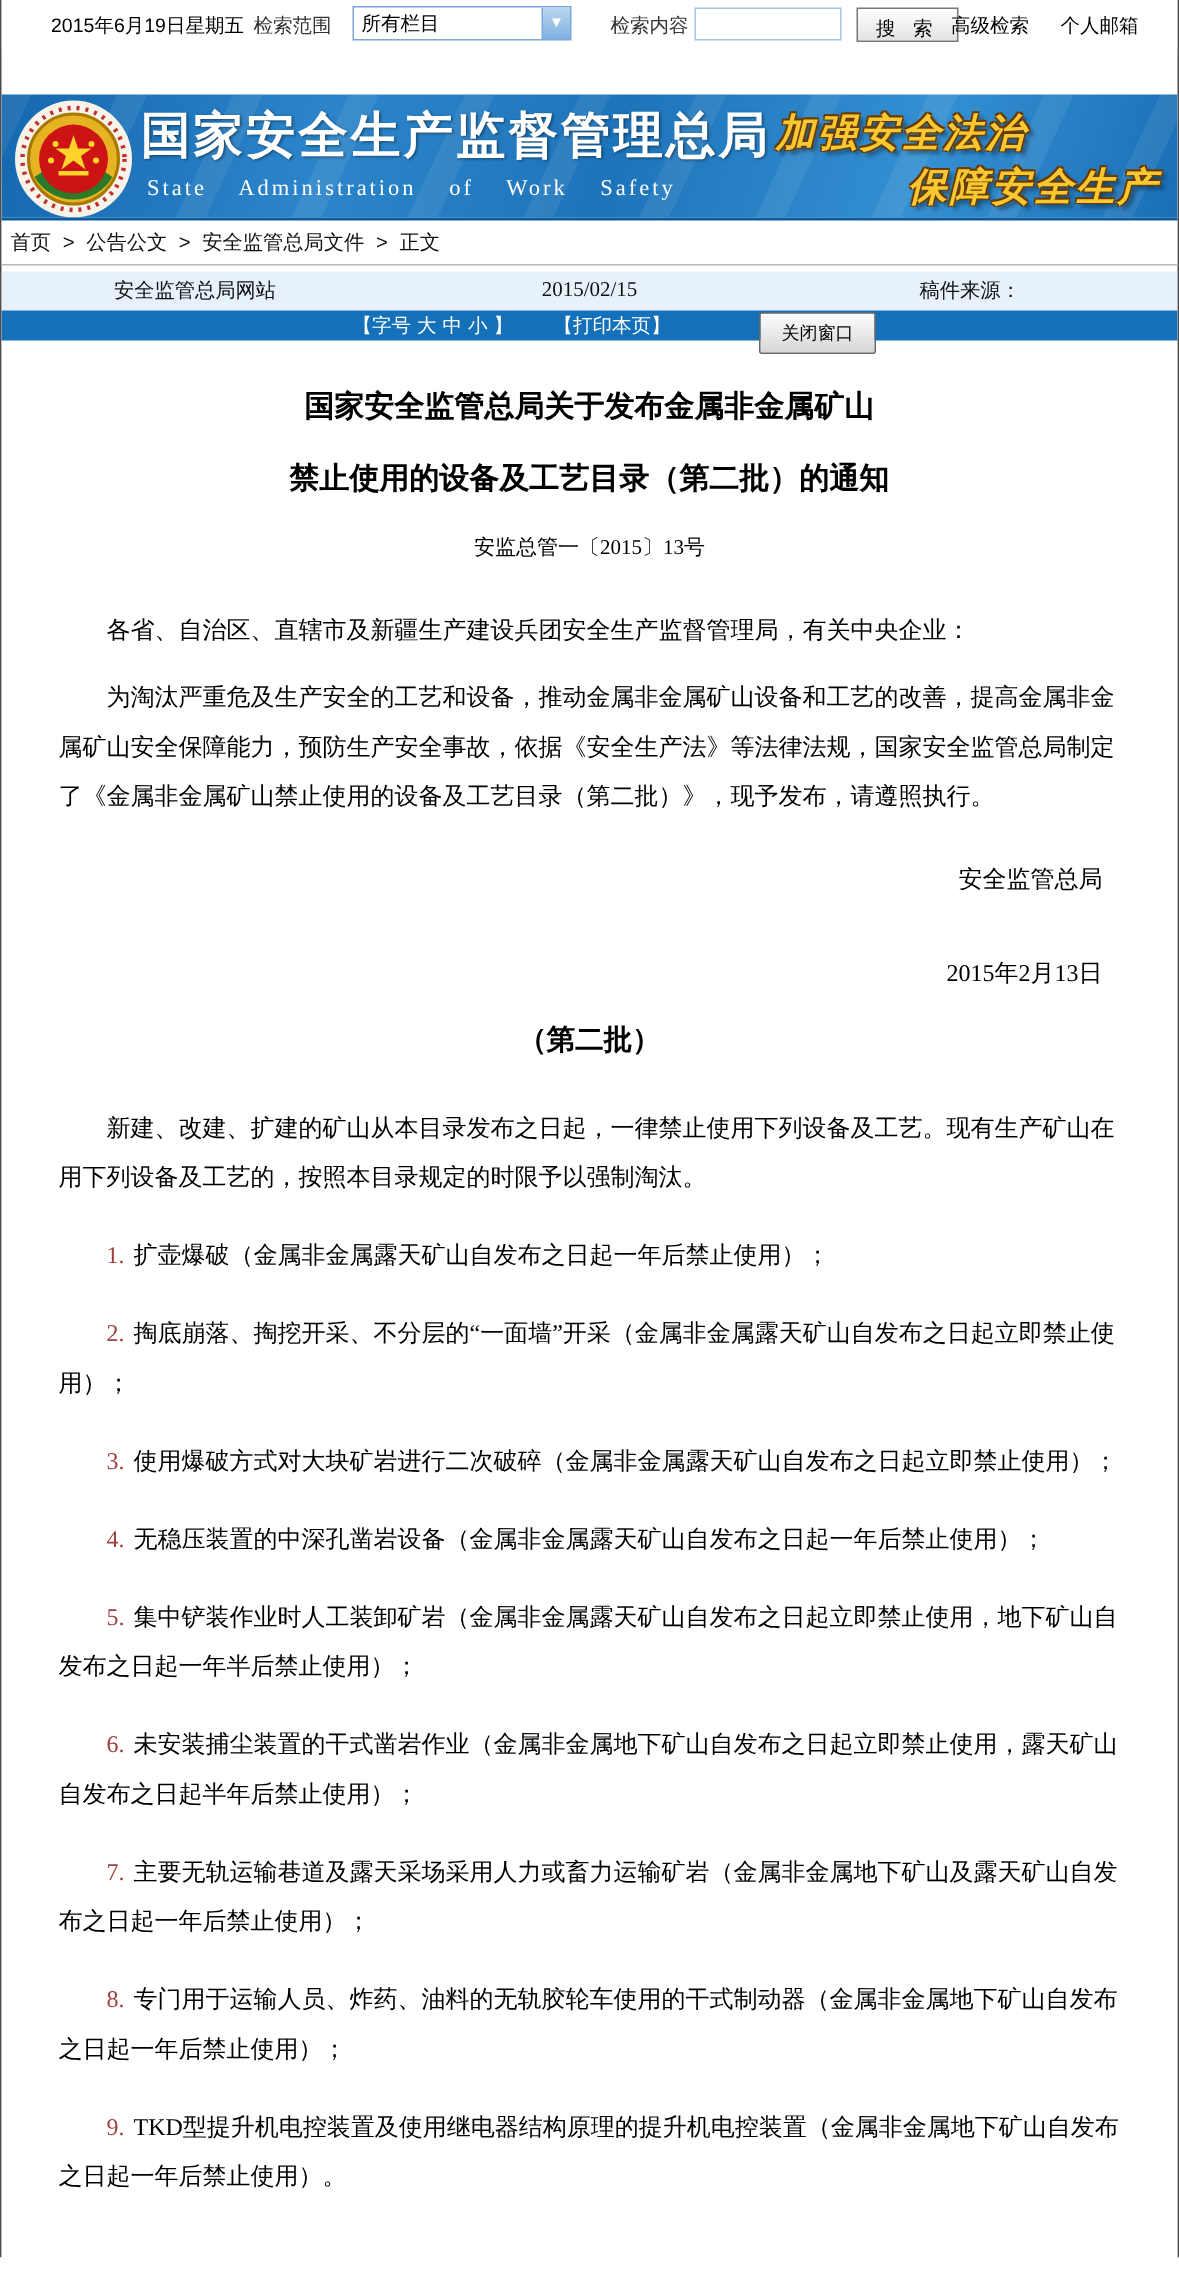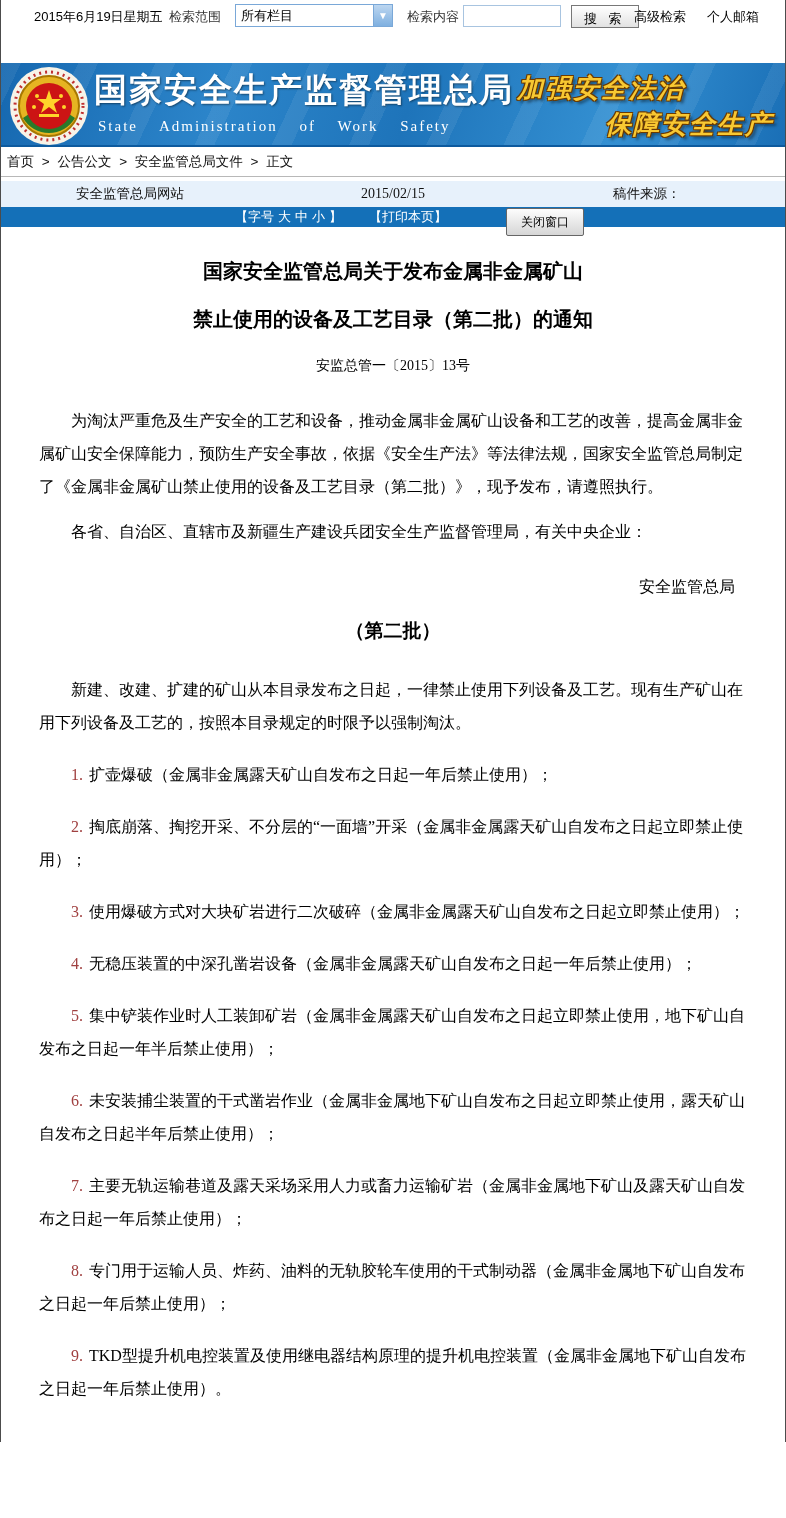--- a/index.html
+++ b/index.html
@@ -8,21 +8,21 @@
     width: 786px;
     font-family: "Liberation Sans", "DejaVu Sans", sans-serif;
     color:#000;
   }
   .page { width:786px; border-left:1px solid #4c4c4c; border-right:1px solid #4c4c4c; overflow:hidden; }
 
   
   .topbar { height:33px; background:#fff; position:relative; font-size:13px; display:flex; align-items:center; }
   .topbar .date { position:absolute; left:33px; font-size:13px; color:#000; }
   .topbar .lbl1 { position:absolute; left:168px; color:#333; }
-  .selectbox { position:absolute; left:234px; top:4px; width:158px; height:23px; border:1px solid #7aa8d8; background:#fff; display:flex; align-items:center; cursor:pointer; }
+  .selectbox { position:absolute; left:234px; top:4px; width:146px; height:23px; border:1px solid #7aa8d8; background:#fff; display:flex; align-items:center; cursor:pointer; }
   .selectbox .selval { flex:1; padding-left:5px; font-size:13px; }
   .selectbox .selarrow { width:19px; height:21px; background:linear-gradient(#bcd6f0,#7fb0e0); color:#fff; text-align:center; line-height:21px; font-size:10px; border-left:1px solid #7aa8d8; }
   .topbar .lbl2 { position:absolute; left:406px; color:#333; }
   .searchinput { position:absolute; left:462px; top:5px; width:98px; height:22px; border:1px solid #a8c4e0; background:#fff; }
   .searchbtn { position:absolute; left:570px; top:5px; height:23px; padding:4px 12px; background:linear-gradient(#ffffff,#e2e2e2); border:1px solid #777; font-size:13px; cursor:pointer; letter-spacing:4px; }
   .toplink { position:absolute; font-size:13px; color:#000; text-decoration:none; cursor:pointer; font-weight:bold; }
   .toplink.adv { left:633px; font-weight:normal; }
   .toplink.mail { left:706px; font-weight:normal; }
 
   
@@ -132,24 +132,25 @@
     <span class="fs"><span>【字号</span><span>大</span><span>中</span><span>小</span><span>】</span></span>
     <span class="pr">【打印本页】</span>
     <button class="btn-close">关闭窗口</button>
   </div>
 
   <div class="article">
     <div class="t1">国家安全监管总局关于发布金属非金属矿山</div>
     <div class="t1">禁止使用的设备及工艺目录（第二批）的通知</div>
     <div class="docnum">安监总管一〔2015〕13号</div>
 
+    <p class="body">各省、自治区、直辖市及新疆生产建设兵团安全生产监督管理局，有关中央企业：</p>
     <p class="body">为淘汰严重危及生产安全的工艺和设备，推动金属非金属矿山设备和工艺的改善，提高金属非金属矿山安全保障能力，预防生产安全事故，依据《安全生产法》等法律法规，国家安全监管总局制定了《金属非金属矿山禁止使用的设备及工艺目录（第二批）》，现予发布，请遵照执行。</p>
-    <p class="body">各省、自治区、直辖市及新疆生产建设兵团安全生产监督管理局，有关中央企业：</p>
 
     <div class="sign">安全监管总局</div>
+    <div class="signdate">2015年2月13日</div>
 
     <div class="cat-sub">（第二批）</div>
 
     <p class="body">新建、改建、扩建的矿山从本目录发布之日起，一律禁止使用下列设备及工艺。现有生产矿山在用下列设备及工艺的，按照本目录规定的时限予以强制淘汰。</p>
 
     <p class="item"><span class="inum">1.</span><span>扩壶爆破（金属非金属露天矿山自发布之日起一年后禁止使用）；</span></p>
     <p class="item"><span class="inum">2.</span><span>掏底崩落、掏挖开采、不分层的“一面墙”开采（金属非金属露天矿山自发布之日起立即禁止使用）；</span></p>
     <p class="item"><span class="inum">3.</span><span>使用爆破方式对大块矿岩进行二次破碎（金属非金属露天矿山自发布之日起立即禁止使用）；</span></p>
     <p class="item"><span class="inum">4.</span><span>无稳压装置的中深孔凿岩设备（金属非金属露天矿山自发布之日起一年后禁止使用）；</span></p>
     <p class="item"><span class="inum">5.</span><span>集中铲装作业时人工装卸矿岩（金属非金属露天矿山自发布之日起立即禁止使用，地下矿山自发布之日起一年半后禁止使用）；</span></p>

